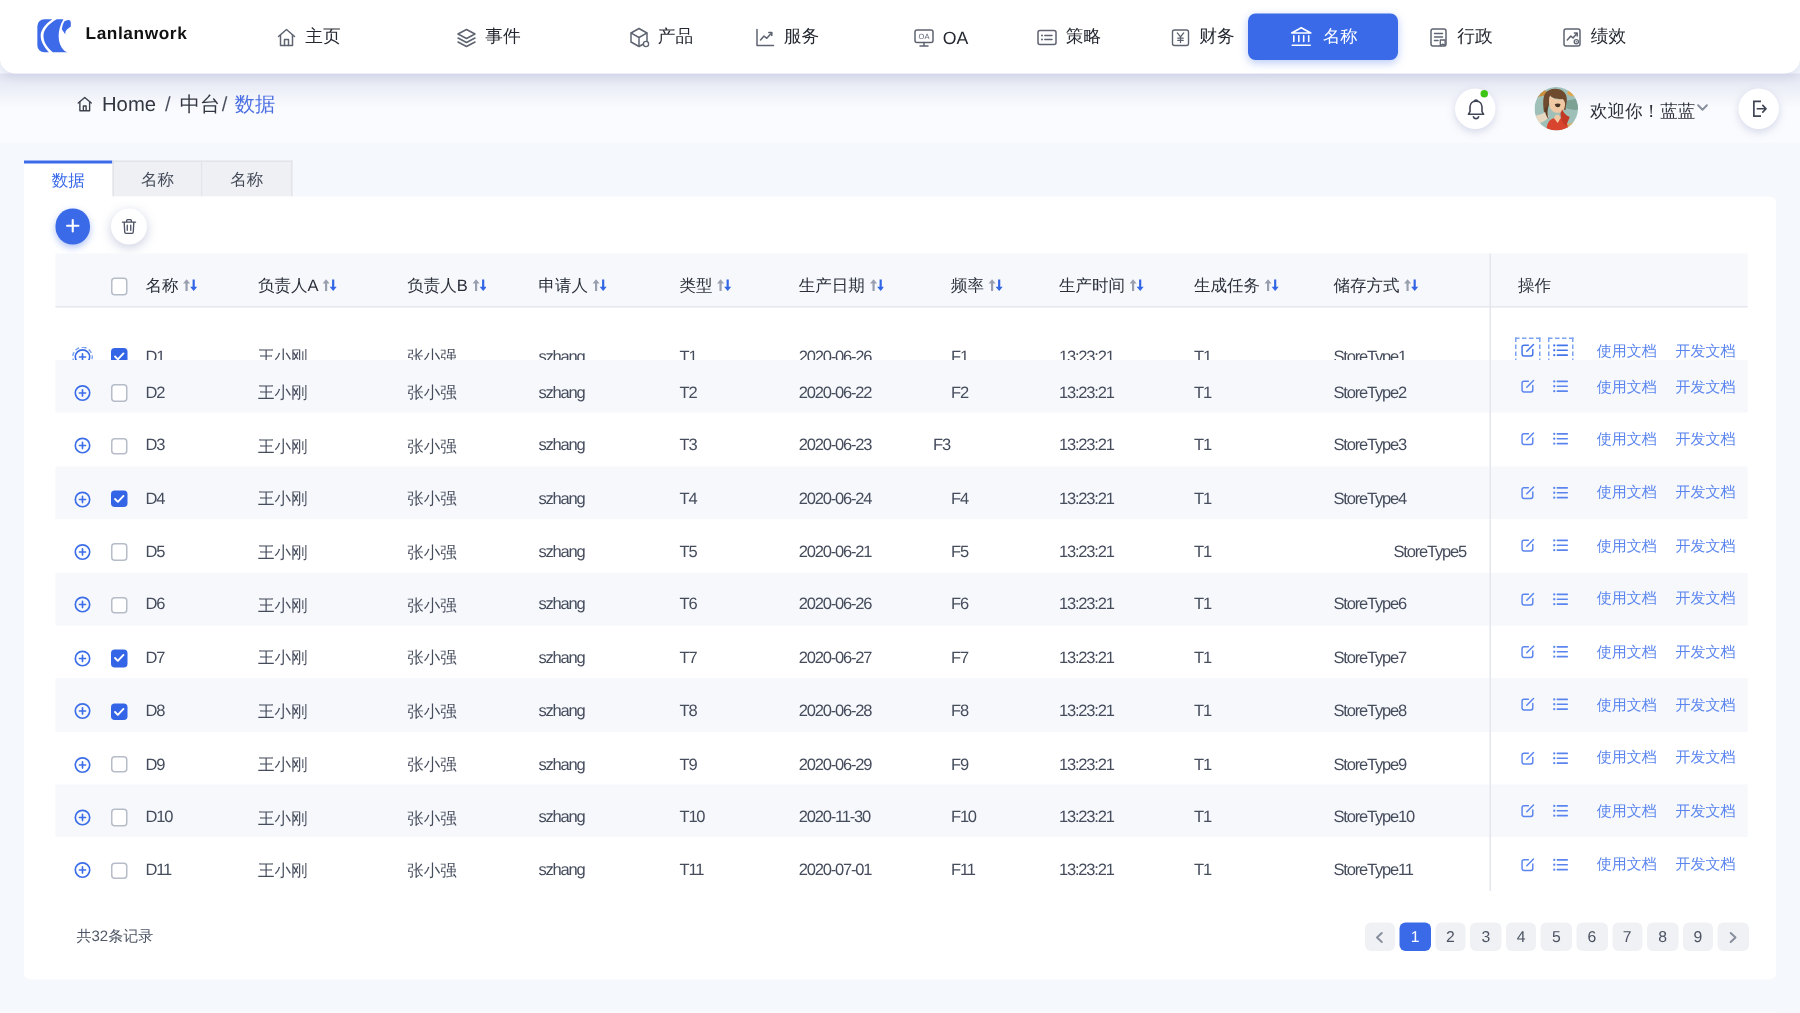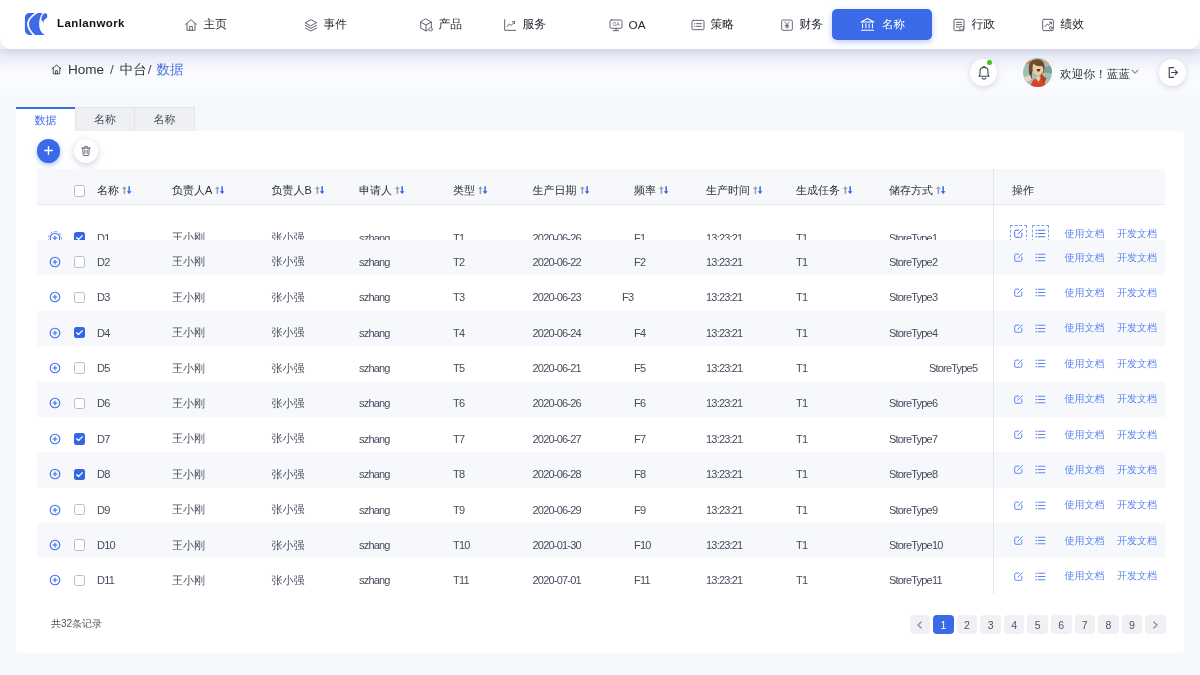--- a/index.html
+++ b/index.html
@@ -616,21 +616,21 @@
         </svg>
       </div>
 <div class="cell" style="left:36.5px">
         <div class="cbx"></div>
       </div>
 <div class="cell num" style="left:60px">D10</div>
 <div class="cell" style="left:135px">王小刚</div>
 <div class="cell" style="left:234.5px">张小强</div>
 <div class="cell num" style="left:322px">szhang</div>
 <div class="cell num" style="left:416px">T10</div>
-<div class="cell num" style="left:495.5px">2020-01-30</div>
+<div class="cell num" style="left:495.5px">2020-11-30</div>
 <div class="cell num" style="left:597px">F10</div>
 <div class="cell num" style="left:669px">13:23:21</div>
 <div class="cell num" style="left:759px">T1</div>
 <div class="cell num" style="left:852px">StoreType10</div>
 <div class="cell" style="left:975px;top:0px">
         <span style="position:relative;display:flex">
           <svg width="13" height="13" viewBox="0 0 24 24" fill="none">
             <path d="M12.8 5.8 H7.3 A2.3 2.3 0 0 0 5 8.1 V16.7 A2.3 2.3 0 0 0 7.3 19 H15.9 A2.3 2.3 0 0 0 18.2 16.7 V11.2" stroke="#5b85ee" stroke-width="1.8" stroke-linecap="round"></path>
             <path d="M10.8 13.3 L19.1 4.9" stroke="#5b85ee" stroke-width="1.8" stroke-linecap="round"></path>
           </svg>

